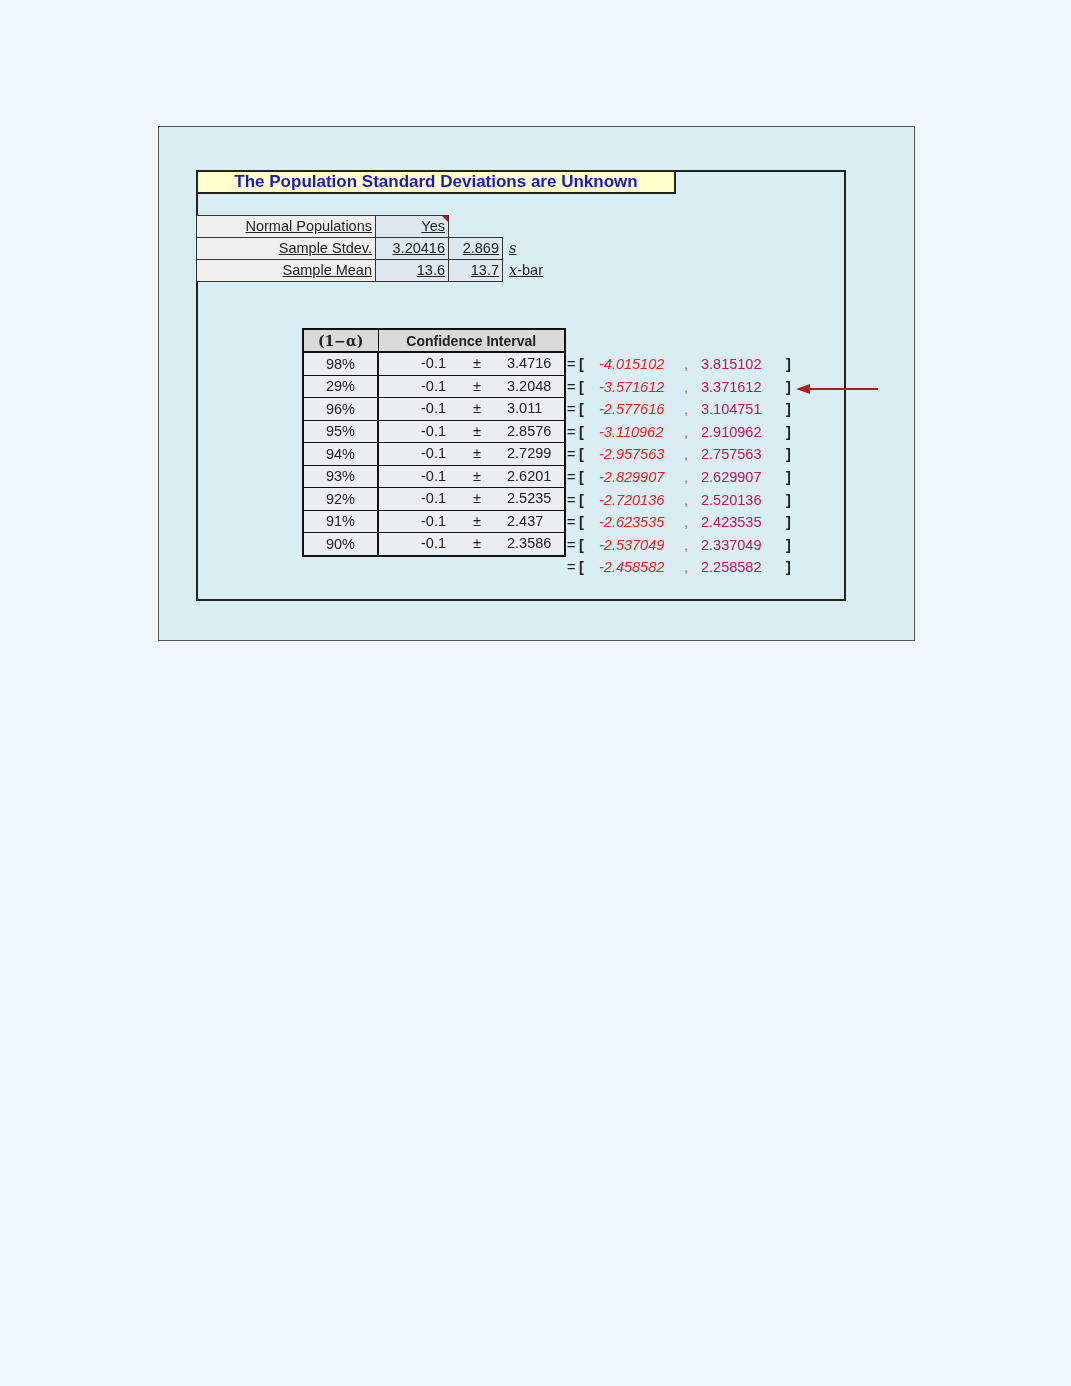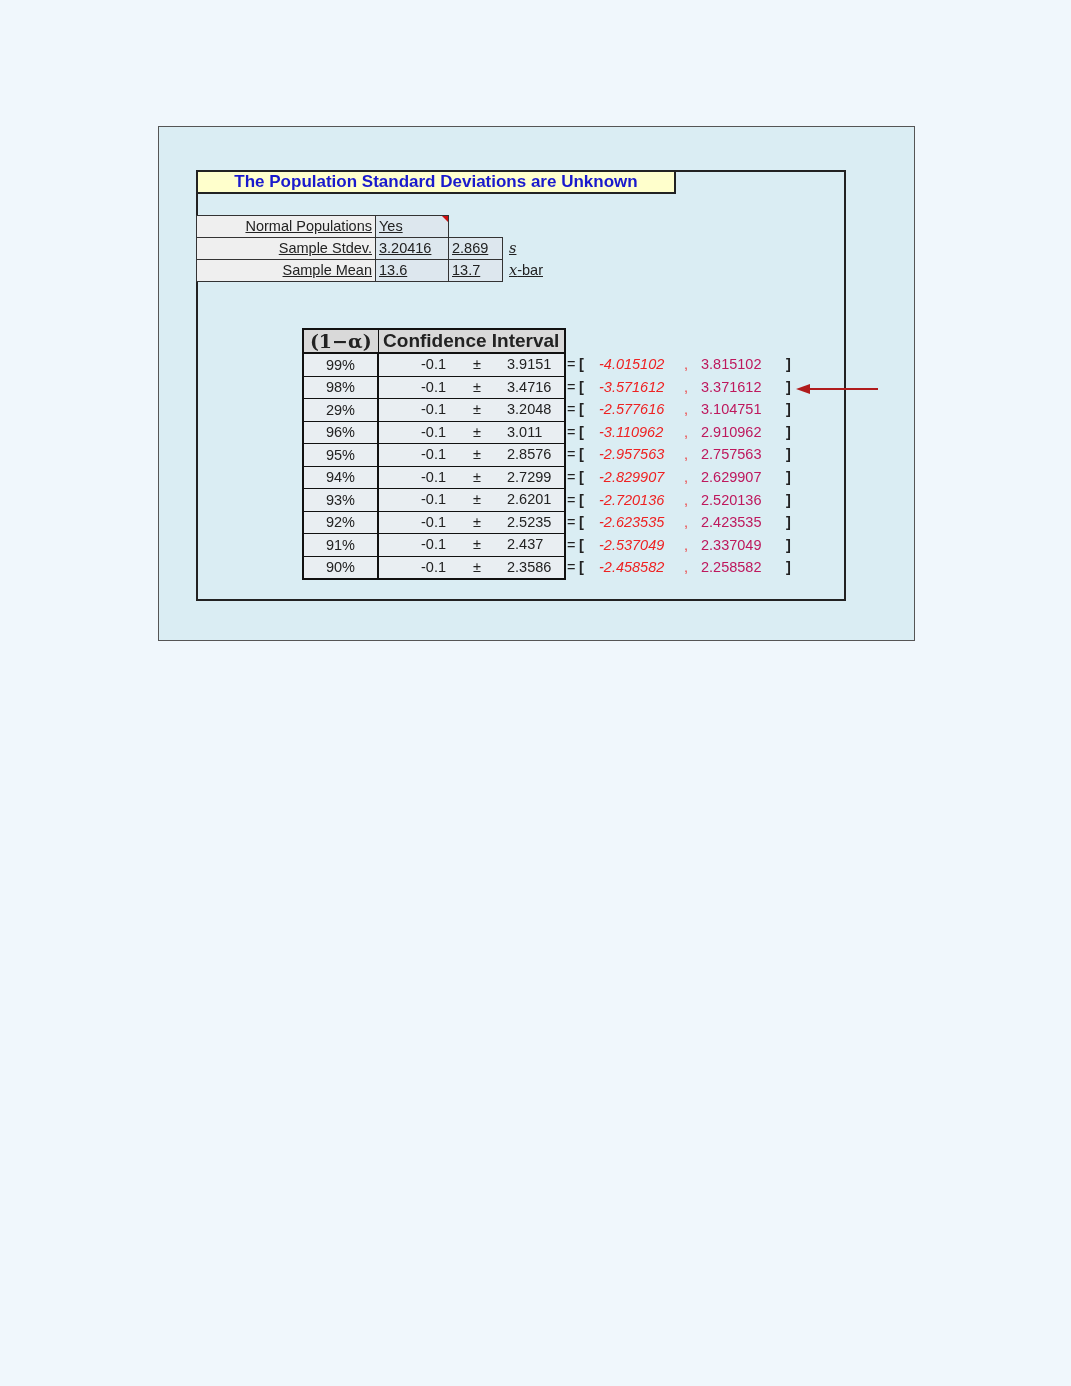--- a/index.html
+++ b/index.html
@@ -18,34 +18,34 @@
   .title-box {
     position:absolute; left:196px; top:170px; width:480px; height:24px;
     background:#ffffcc; border:2px solid #222; box-sizing:border-box;
     font-weight:bold; color:#1a1acc; font-size:17px;
     display:flex; align-items:center; justify-content:center;
   }
   table { border-collapse:collapse; position:absolute; font-size:14.5px; }
   .params { left:196px; top:215px;text-decoration:underline; }
   .params td { border:1px solid #333; height:21px; padding:0 3px; line-height:21px; }
   .params td.lbl { background:#efefef; text-align:right; width:172px; }
-  .params td.v { background:#dde7ee; text-align:left; }
+  .params td.v { background:#dde7ee; text-align:right; }
   .params td.v1 { width:66px; }
   .params td.v2 { width:47px; }
   .params td.sym { border:none; background:transparent; padding-left:6px; font-size:14.5px; }
   .params td.blank { border:none; background:transparent; }
   .params td.corner { position:relative; }
   .params td.corner::after {
     content:""; position:absolute; right:0; top:0;
     border-top:6px solid #cc1111; border-left:6px solid transparent;
   }
   .italic-serif { font-family:"DejaVu Serif", serif; font-style:italic; }
 
   .ci { left:302px; top:328px; border:2px solid #111; }
-  .ci th { background:#d9d9d9; border:1px solid #111; height:21px; font-size:19px; padding:0; border-bottom:2px solid #111; }
+  .ci th { background:#d9d9d9; border:1px solid #111; height:21px; font-size:14px; padding:0; border-bottom:2px solid #111; }
   .ci th.alpha { width:73px; font-family:"DejaVu Serif", serif; font-weight:bold; }
   .ci th.cihead { width:185px; }
   .ci td { border:1px solid #111; height:21.5px; padding:0; background:#e9eef2; }
   .ci td.pct { text-align:center; width:73px; border-right:2px solid #111; }
   .ci td.vals { width:185px; position:relative; }
   .ci .mean { position:absolute; right:118px; top:2px; }
   .ci .pm { position:absolute; left:94px; top:2px; }
   .ci .me { position:absolute; left:128px; top:2px; }
 
   .rhs { position:absolute; left:567px; font-size:14.5px; height:22px; line-height:22px; }
@@ -94,28 +94,20 @@
 
 <table class="ci">
   <tbody>
       <tr>
     <th class="alpha">(1−α)</th>
     <th class="cihead">Confidence Interval</th>
   </tr>
   </tbody>
     <tbody id="ci-body">
       <tr>
-        <td class="pct">99%</td>
-        <td class="vals">
-          <span class="mean">-0.1</span>
-          <span class="pm">±</span>
-          <span class="me">3.9151</span>
-        </td>
-      </tr>
-      <tr>
         <td class="pct">98%</td>
         <td class="vals">
           <span class="mean">-0.1</span>
           <span class="pm">±</span>
           <span class="me">3.4716</span>
         </td>
       </tr>
       <tr>
         <td class="pct">29%</td>
         <td class="vals">

